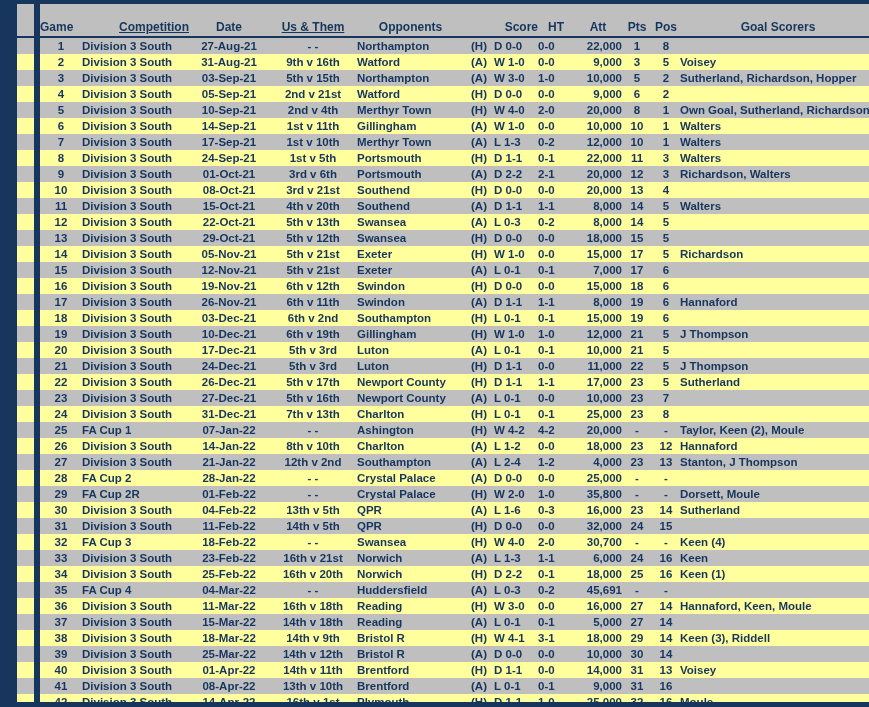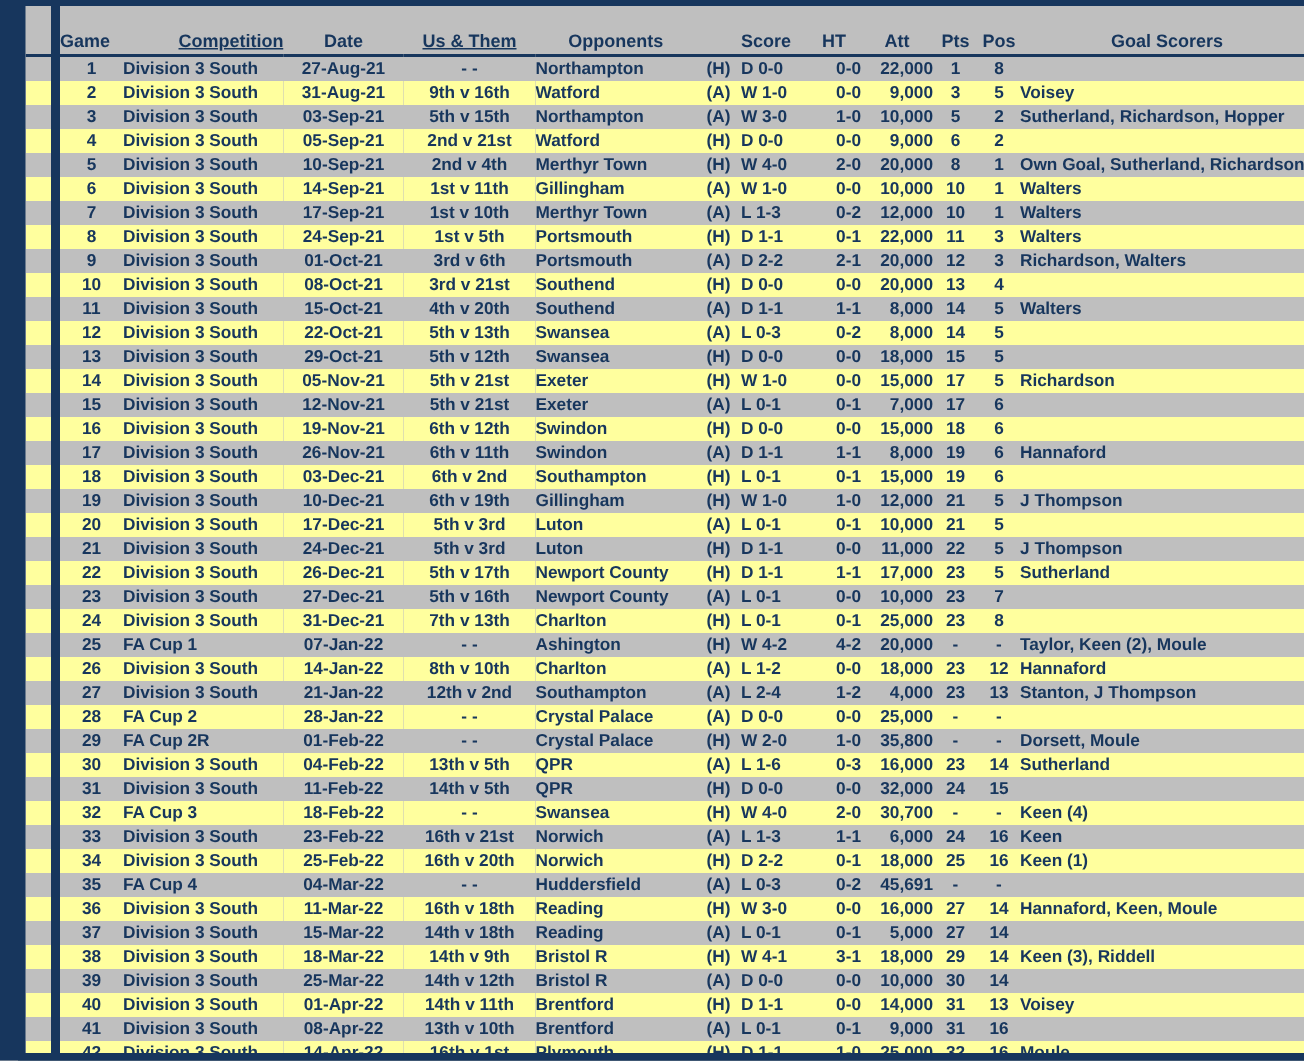--- a/index.html
+++ b/index.html
@@ -73,30 +73,30 @@
   tr.hdr td.rule{background:#17365d;border-bottom:2px solid #17365d;}
   tr.hdr td.strip{background:#bfbfbf;border-bottom:2px solid #17365d;}
 
   td.c-game-cell{text-align:center;}
   td.c-comp-cell{text-align:left;padding-left:5px;}
   td.c-date-cell{text-align:center;}
   td.c-ut-cell{text-align:center;}
   td.c-opp-cell{text-align:left;padding-left:3px;}
   td.c-ha-cell{text-align:center;}
   td.c-score-cell{text-align:left;padding-left:4px;}
-  td.c-ht-cell{text-align:right;padding-left:3px;margin-left:28px;}
+  td.c-ht-cell{text-align:left;padding-left:3px;margin-left:28px;}
   td.c-att-cell{text-align:right;padding-right:6px;}
   td.c-pts-cell{text-align:center;}
   td.c-pos-cell{text-align:center;}
   td.c-gs-cell{text-align:left;padding-left:5px;}
   .h-comp{text-align:right;padding-left:5px;text-decoration:underline;}
   .h-date{text-align:center;margin-top:24px;}
   .h-ut{text-align:center;text-decoration:underline;}
   .h-opp{text-align:center;}
-  .h-score{text-align:left;padding-left:4px;}
+  .h-score{text-align:right;padding-left:4px;}
   .h-ht{text-align:center;padding-left:3px;}
   .h-att{text-align:center;}
   .h-pts{text-align:center;}
   .h-pos{text-align:center;}
   .h-gs{text-align:center;padding-left:5px;}
 </style>
 </head>
 <body>
 
 <div id="frame">

